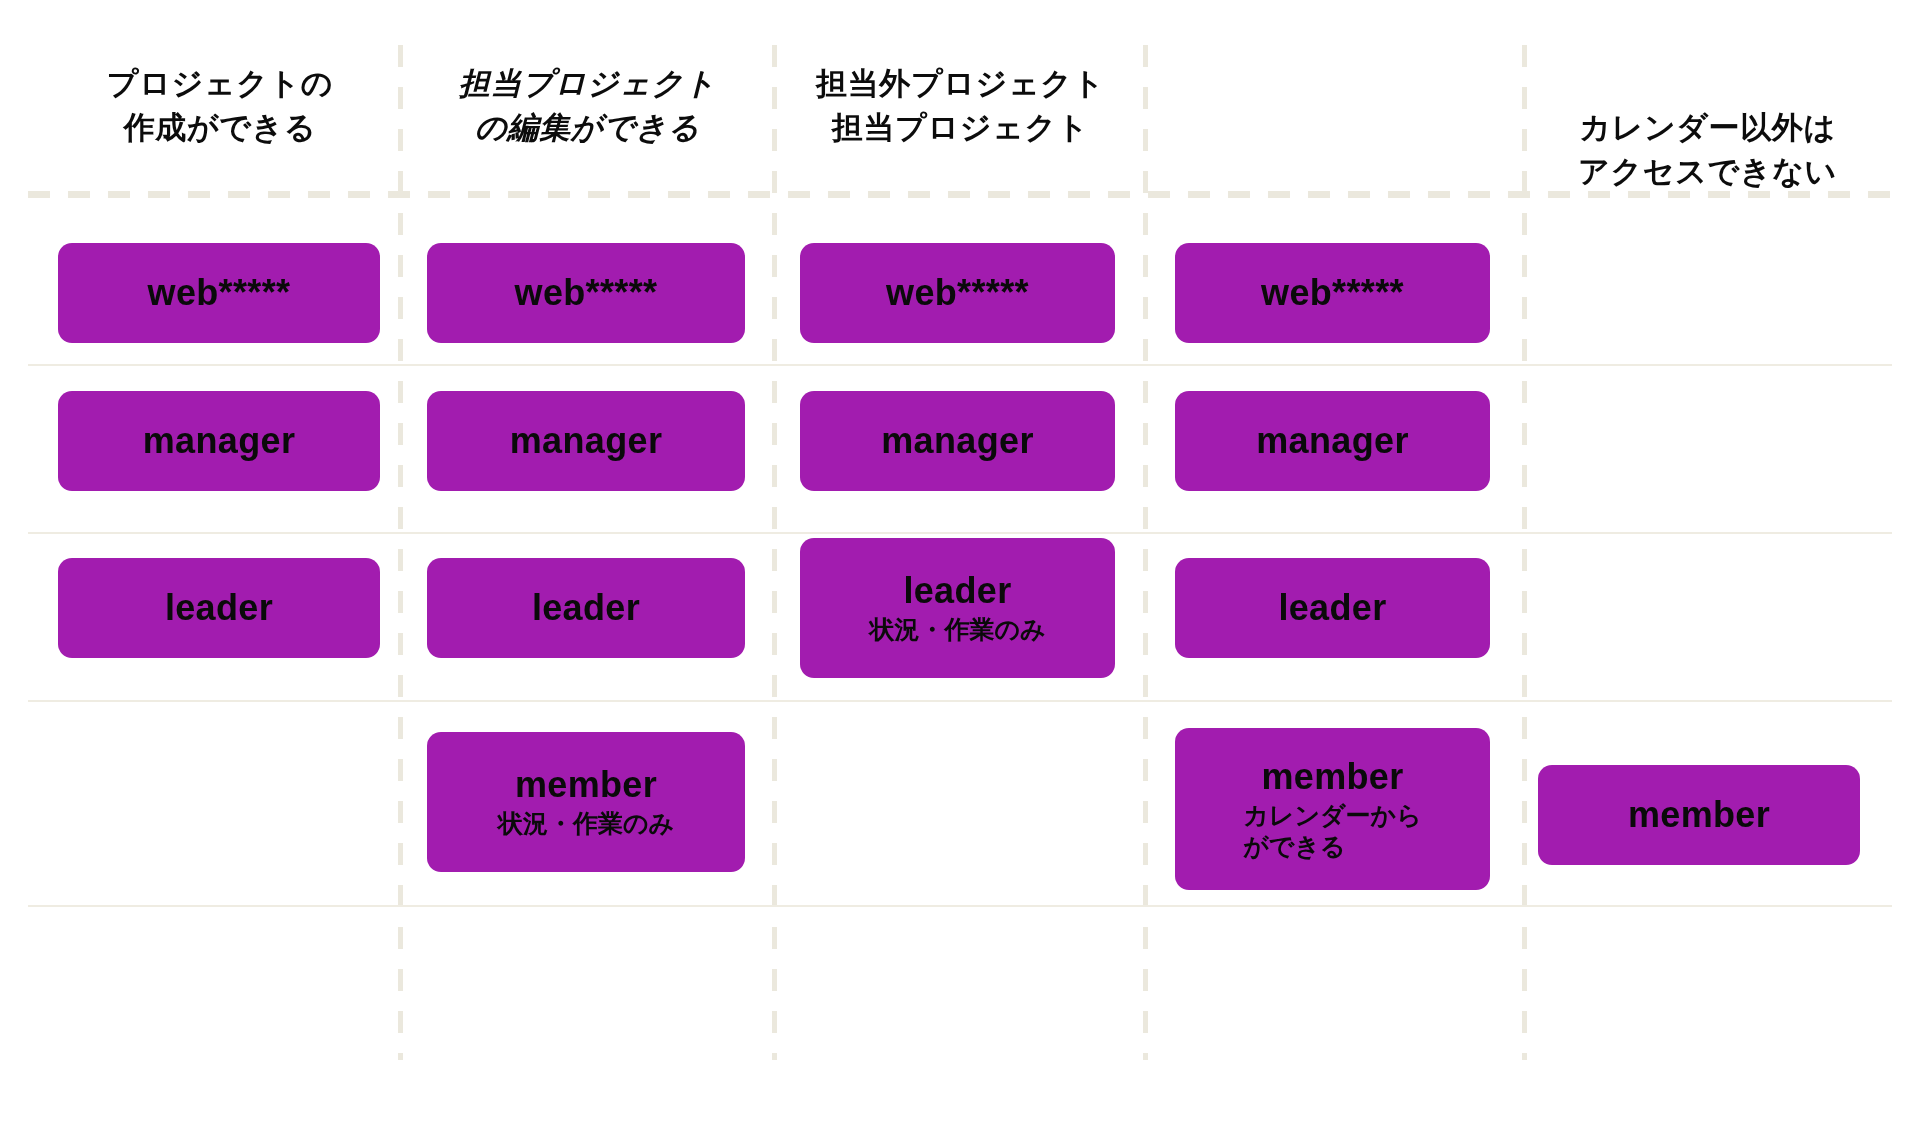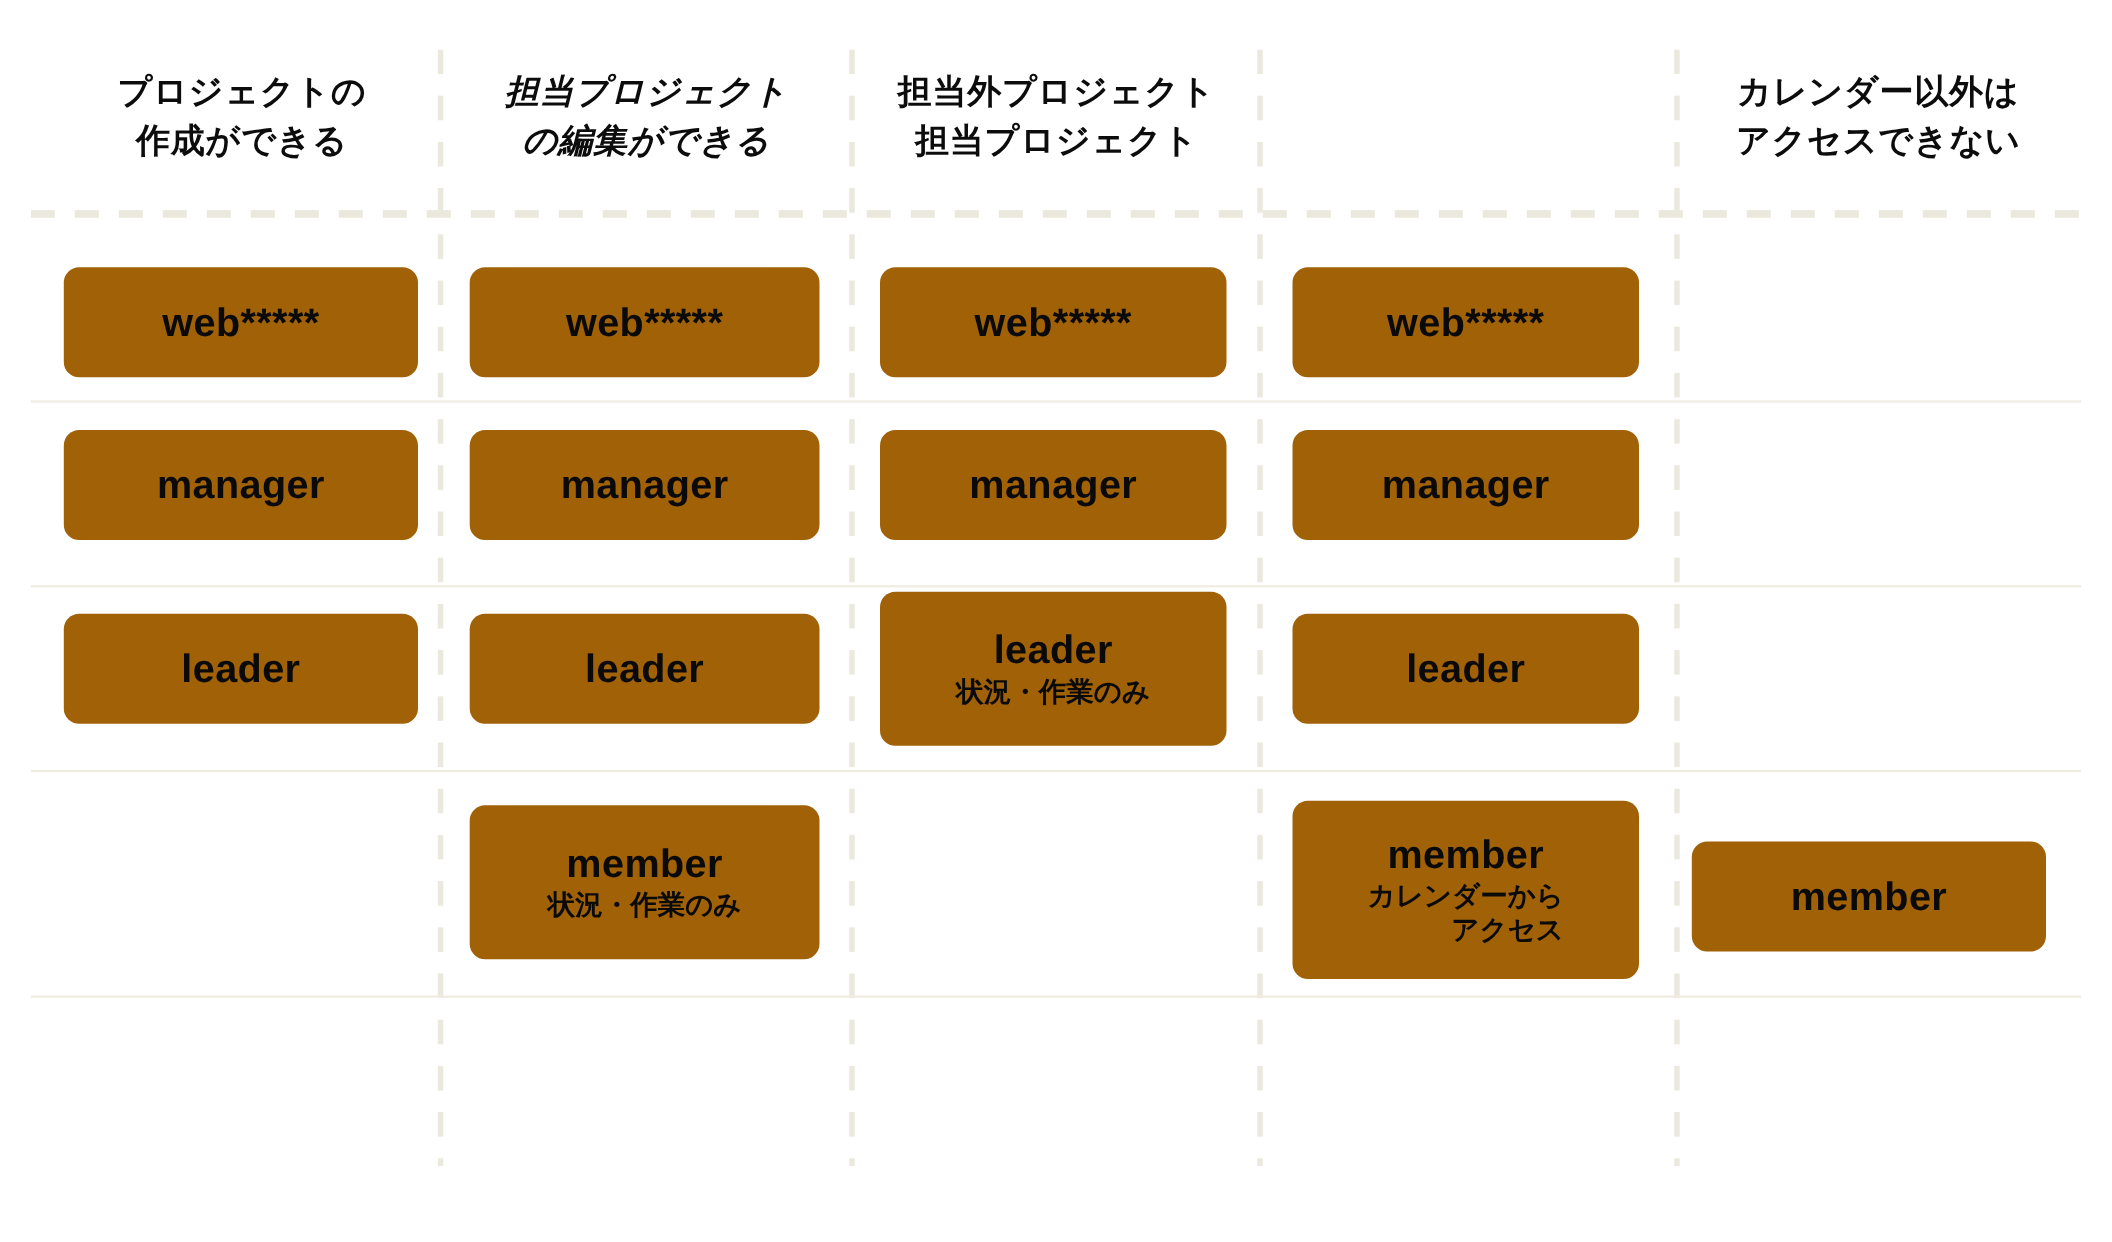--- a/index.html
+++ b/index.html
@@ -97,28 +97,28 @@
     width: 1920px;
     height: 1129px;
   }
   .cell {
     position: absolute;
     display: flex;
     align-items: center;
     justify-content: center;
   }
   .badge {
-    background: #a16207;
+    background: #a21caf;
     border-radius: 14px;
     color: #0a0a0a;
     display: flex;
     flex-direction: column;
     align-items: center;
     justify-content: center;
-    text-align: right;
+    text-align: left;
     width: 100%;
     height: 100%;
     padding: 6px 4px;
   }
   .badge .role {
     font-size: 36px;
     font-weight: 700;
     line-height: 1.12;
     letter-spacing: 0.01em;
   }
@@ -148,21 +148,21 @@
   <div class="h-solid r3"></div>
   <div class="h-solid r4"></div>
 
   <div class="header-row">
     <div class="col-header" style="left:55px; width:330px;text-align:center;">プロジェクトの
 作成ができる</div>
     <div class="col-header" style="left:420px; width:335px;font-style:italic;">担当プロジェクト
 の編集ができる</div>
     <div class="col-header" style="left:788px; width:345px;">担当外プロジェクト
 担当プロジェクト</div>
-    <div class="col-header" style="left:1540px; width:335px;">カレンダー以外は
+    <div class="col-header" style="left:1540px; width:335px;margin-top:44px;">カレンダー以外は
 アクセスできない</div>
   </div>
 
   <div class="grid-body">
 
     <div class="cell" style="left:58px;  top:243px; width:322px; height:100px;">
       <div class="badge">
         <span class="role">web*****</span>
 
       </div>
@@ -254,21 +254,21 @@
         <span class="note">状況・作業のみ</span>
       </div>
     </div>
     <div class="cell" style="left:800px; top:730px; width:315px; height:100px;">
       
     </div>
     <div class="cell" style="left:1175px; top:728px; width:315px; height:162px;">
       <div class="badge">
         <span class="role">member</span>
         <span class="note">カレンダーから
-アクセス</span>
+ができる</span>
       </div>
     </div>
     <div class="cell" style="left:1538px; top:765px; width:322px; height:100px;">
       <div class="badge">
         <span class="role">member</span>
 
       </div>
     </div>
 
     <div class="cell" style="left:58px;  top:940px; width:322px; height:100px;">

